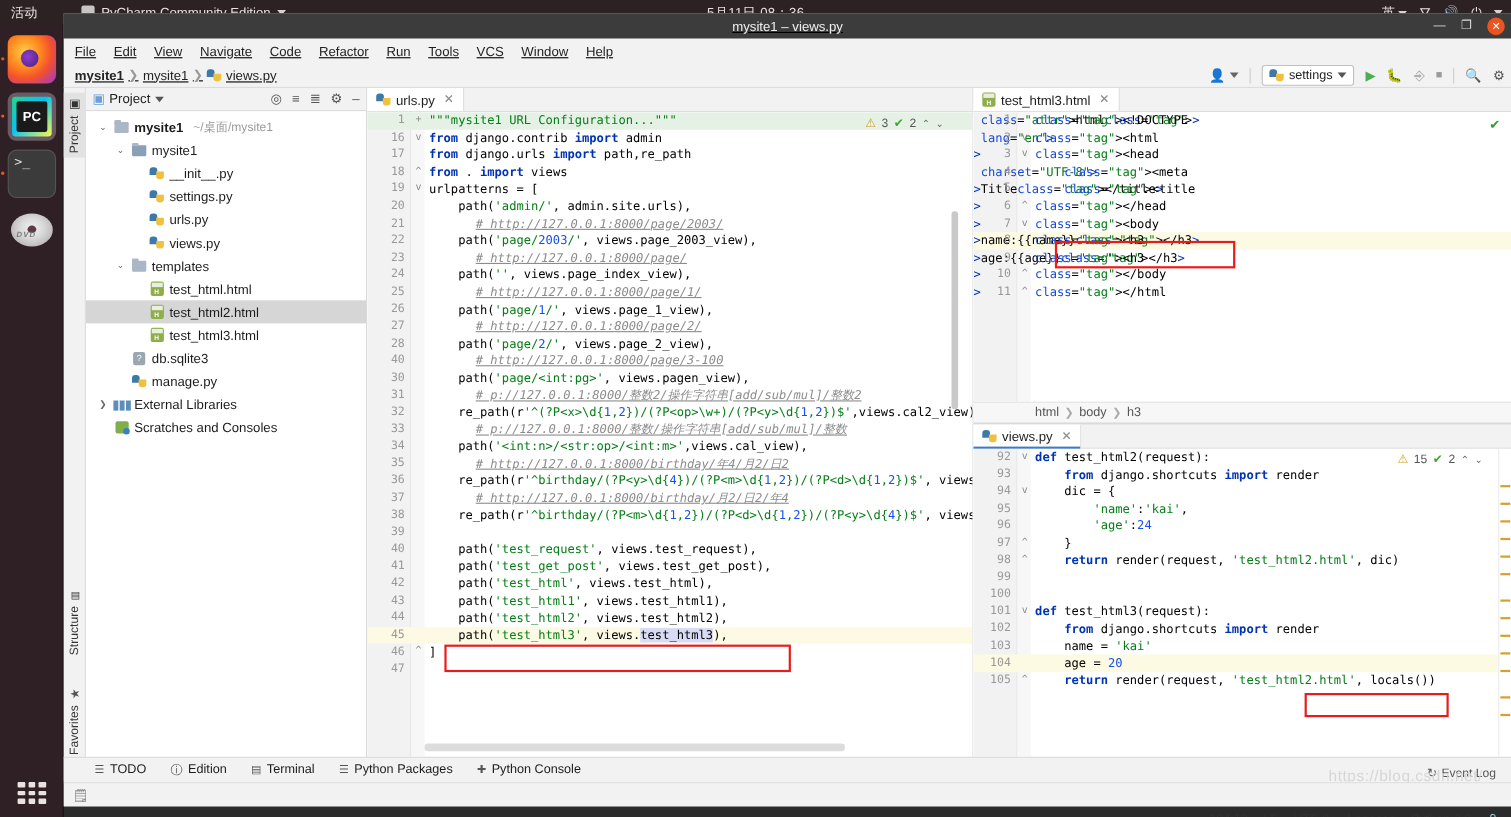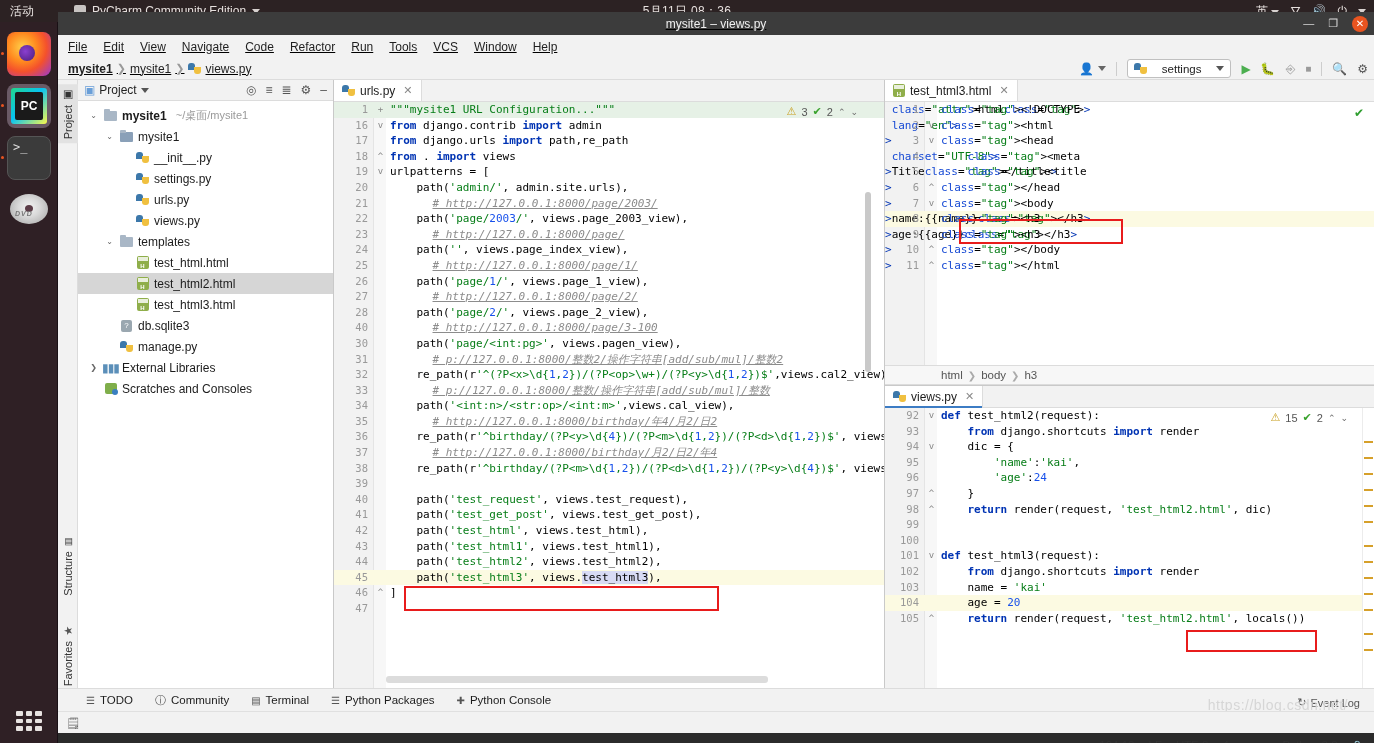--- a/index.html
+++ b/index.html
@@ -56,21 +56,21 @@
   #menu-bar { height:23px; background:#f2f2f2; display:flex; align-items:center;
     padding-left:10px; gap:16px; font-size:12px; color:#1f1f1f; border-bottom:none;}
   #menu-bar span { cursor:default; }
 
   #nav-bar { height:22px; background:#f2f2f2; display:flex; align-items:center;
     padding-left:10px; font-size:12px; color:#222; position:relative; border-bottom:1px solid #dcdcdc;}
   .crumb-sep { color:#999; margin:0 4px; font-size:11px; }
   .crumb-b { font-weight:bold; }
   #nav-right { position:absolute; right:6px; display:flex; align-items:center; gap:10px; }
   .run-config { border:1px solid #c0c0c0; border-radius:3px; background:#fff; height:19px;
-    display:flex; align-items:center; gap:15px; padding:0 6px; font-size:11.5px;text-align:center; }
+    display:flex; align-items:center; gap:5px; padding:0 6px; font-size:11.5px;text-align:center; }
   .icon-btn { color:#5a5a5a; font-size:12px; display:flex; align-items:center; }
   .sep-v { width:1px; height:14px; background:#cdcdcd; }
 
   
   #main { position:absolute; top:68px; left:0; width:1316px; height:630px; display:flex; }
 
   
   #left-strip { width:20px; background:#f2f2f2; border-right:1px solid #dcdcdc; position:relative; }
   .vtab { position:absolute; left:0; width:20px; writing-mode:vertical-rl; transform:rotate(180deg);
      font-size:11px; color:#333; display:flex; align-items:center; gap:4px; padding:4px 0; white-space:nowrap;}
@@ -595,21 +595,21 @@
     </div>
   </div>
 
   <div id="bottom-bar">
     <span class="bitem">
       <span style="font-size:10px;color:#555">☰</span>
       <span>TODO</span>
     </span>
     <span class="bitem">
       <span style="font-size:11px;color:#555">ⓘ</span>
-      <span>Community</span>
+      <span>Edition</span>
     </span>
     <span class="bitem">
       <span style="font-size:10px;color:#555">▤</span>
       <span>Terminal</span>
     </span>
     <span class="bitem">
       <span style="font-size:10px;color:#555">☰</span>
       <span>Python Packages</span>
     </span>
     <span class="bitem">

